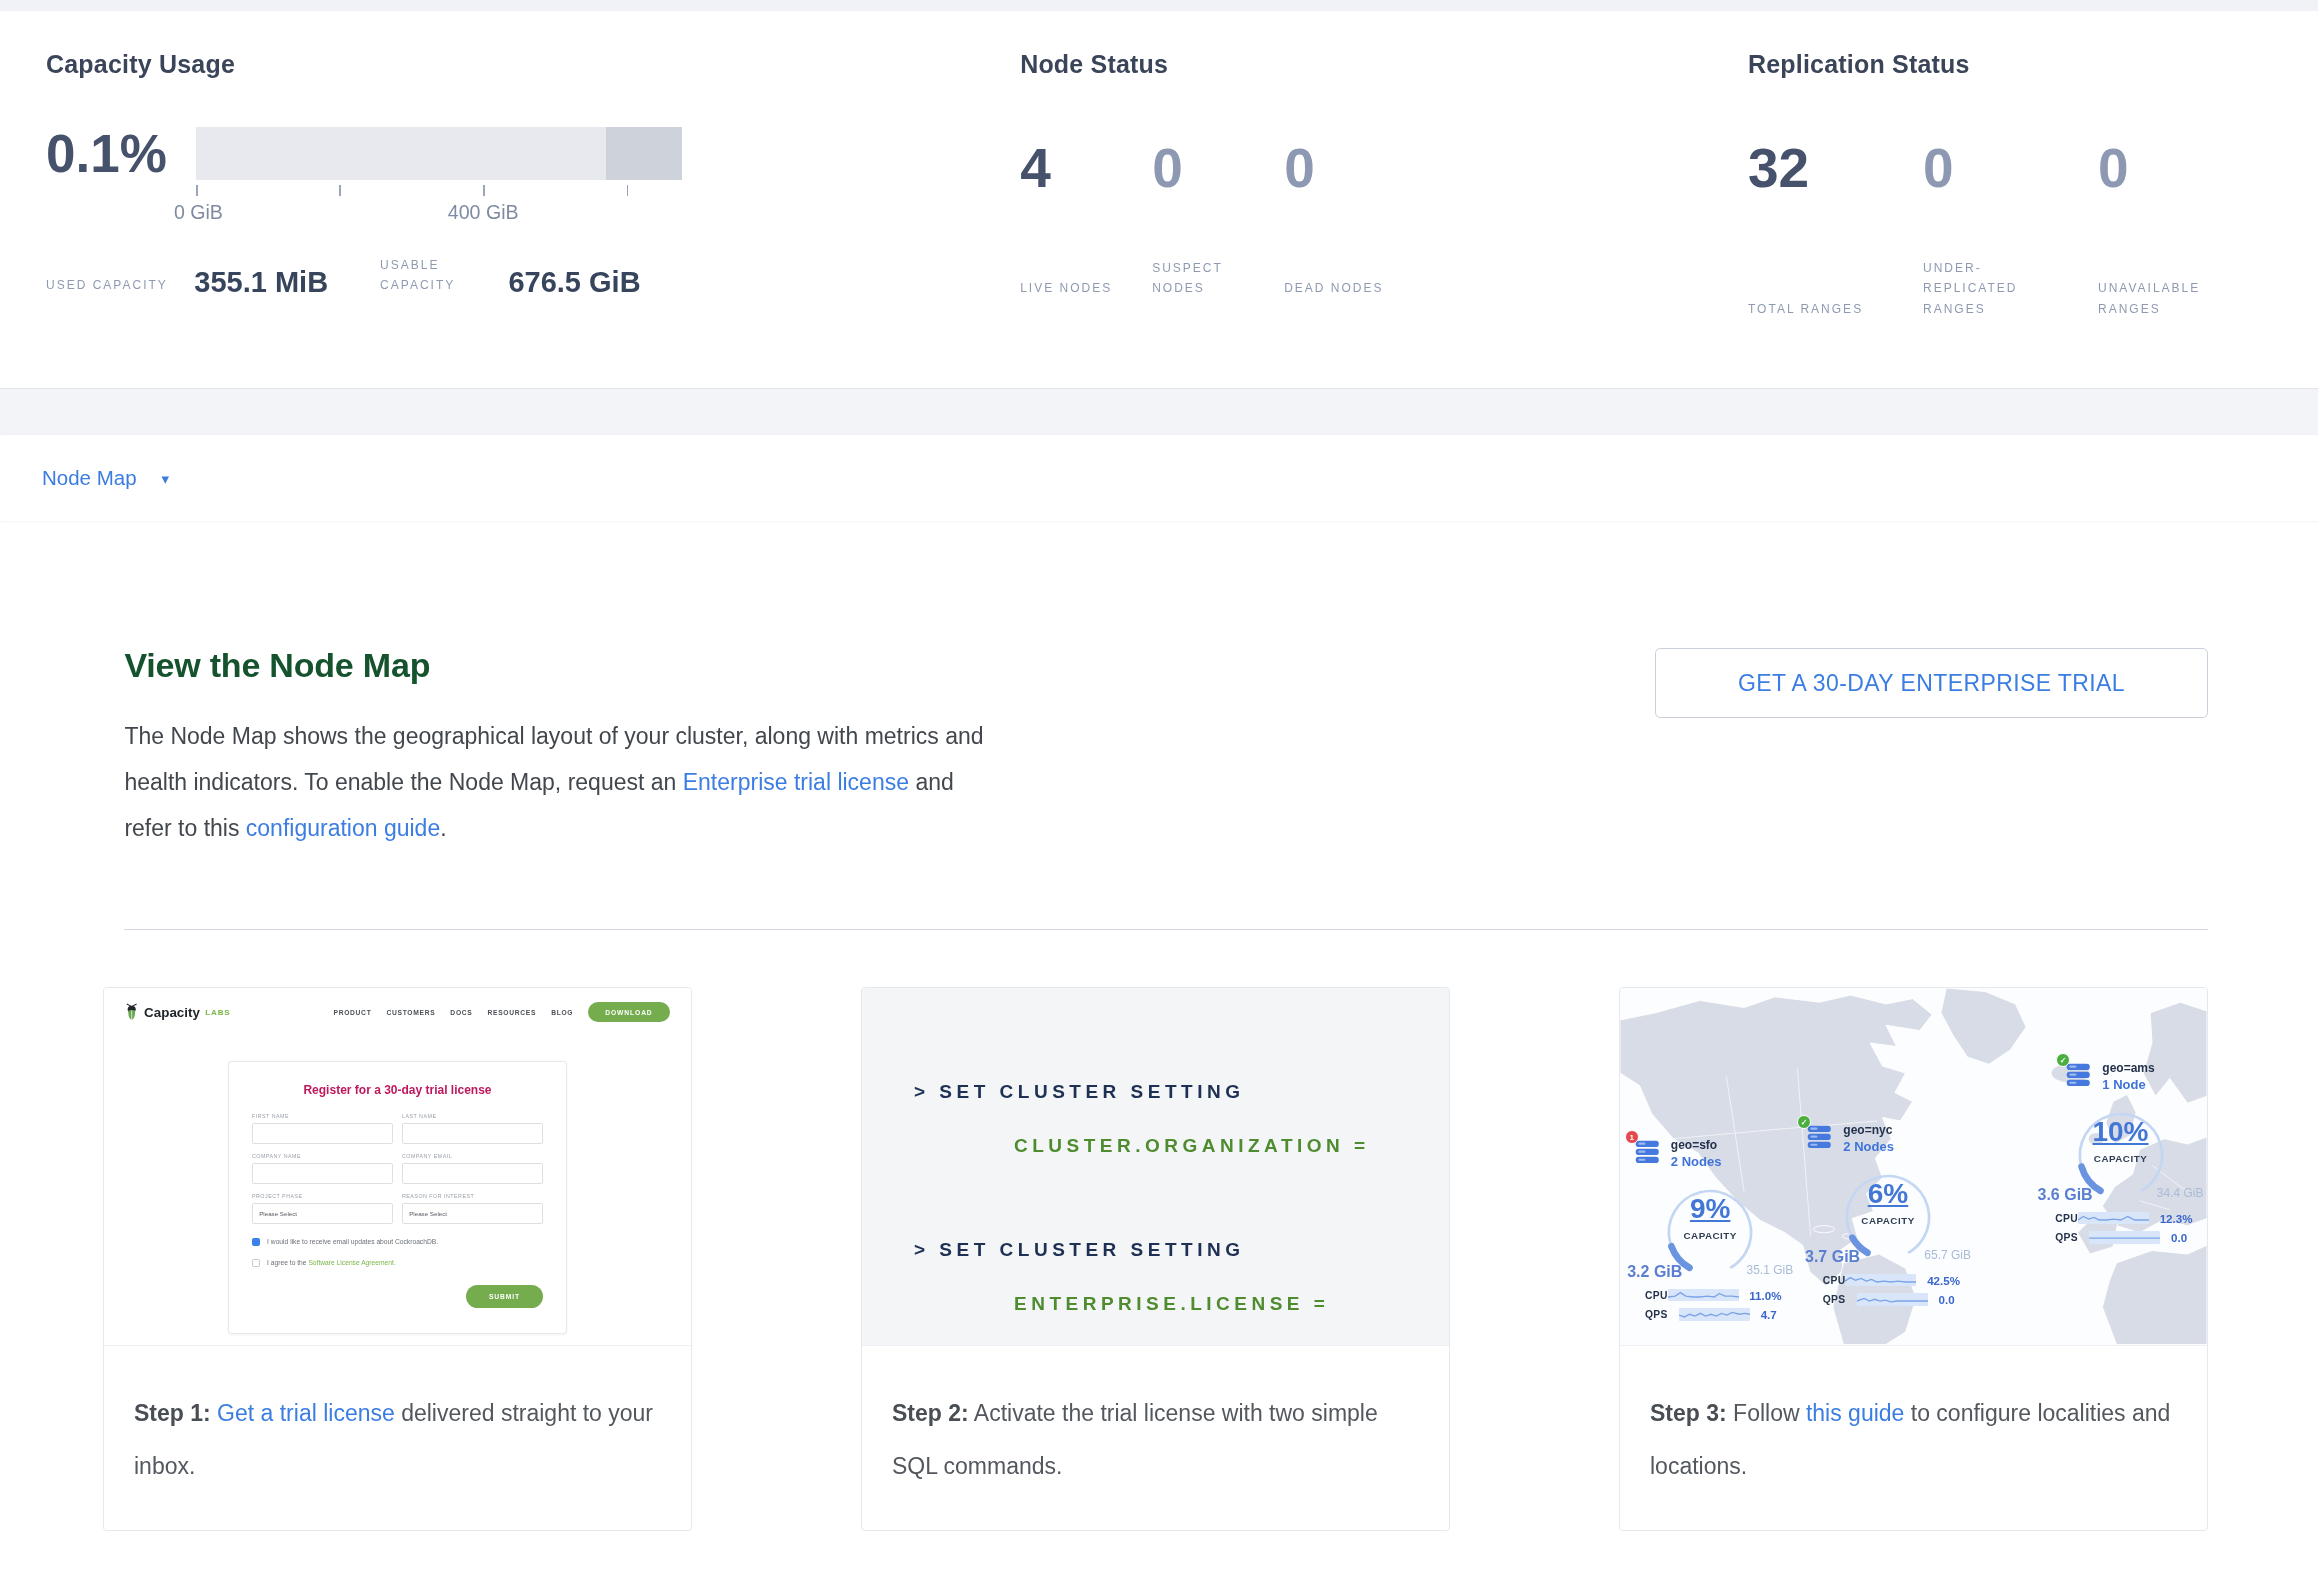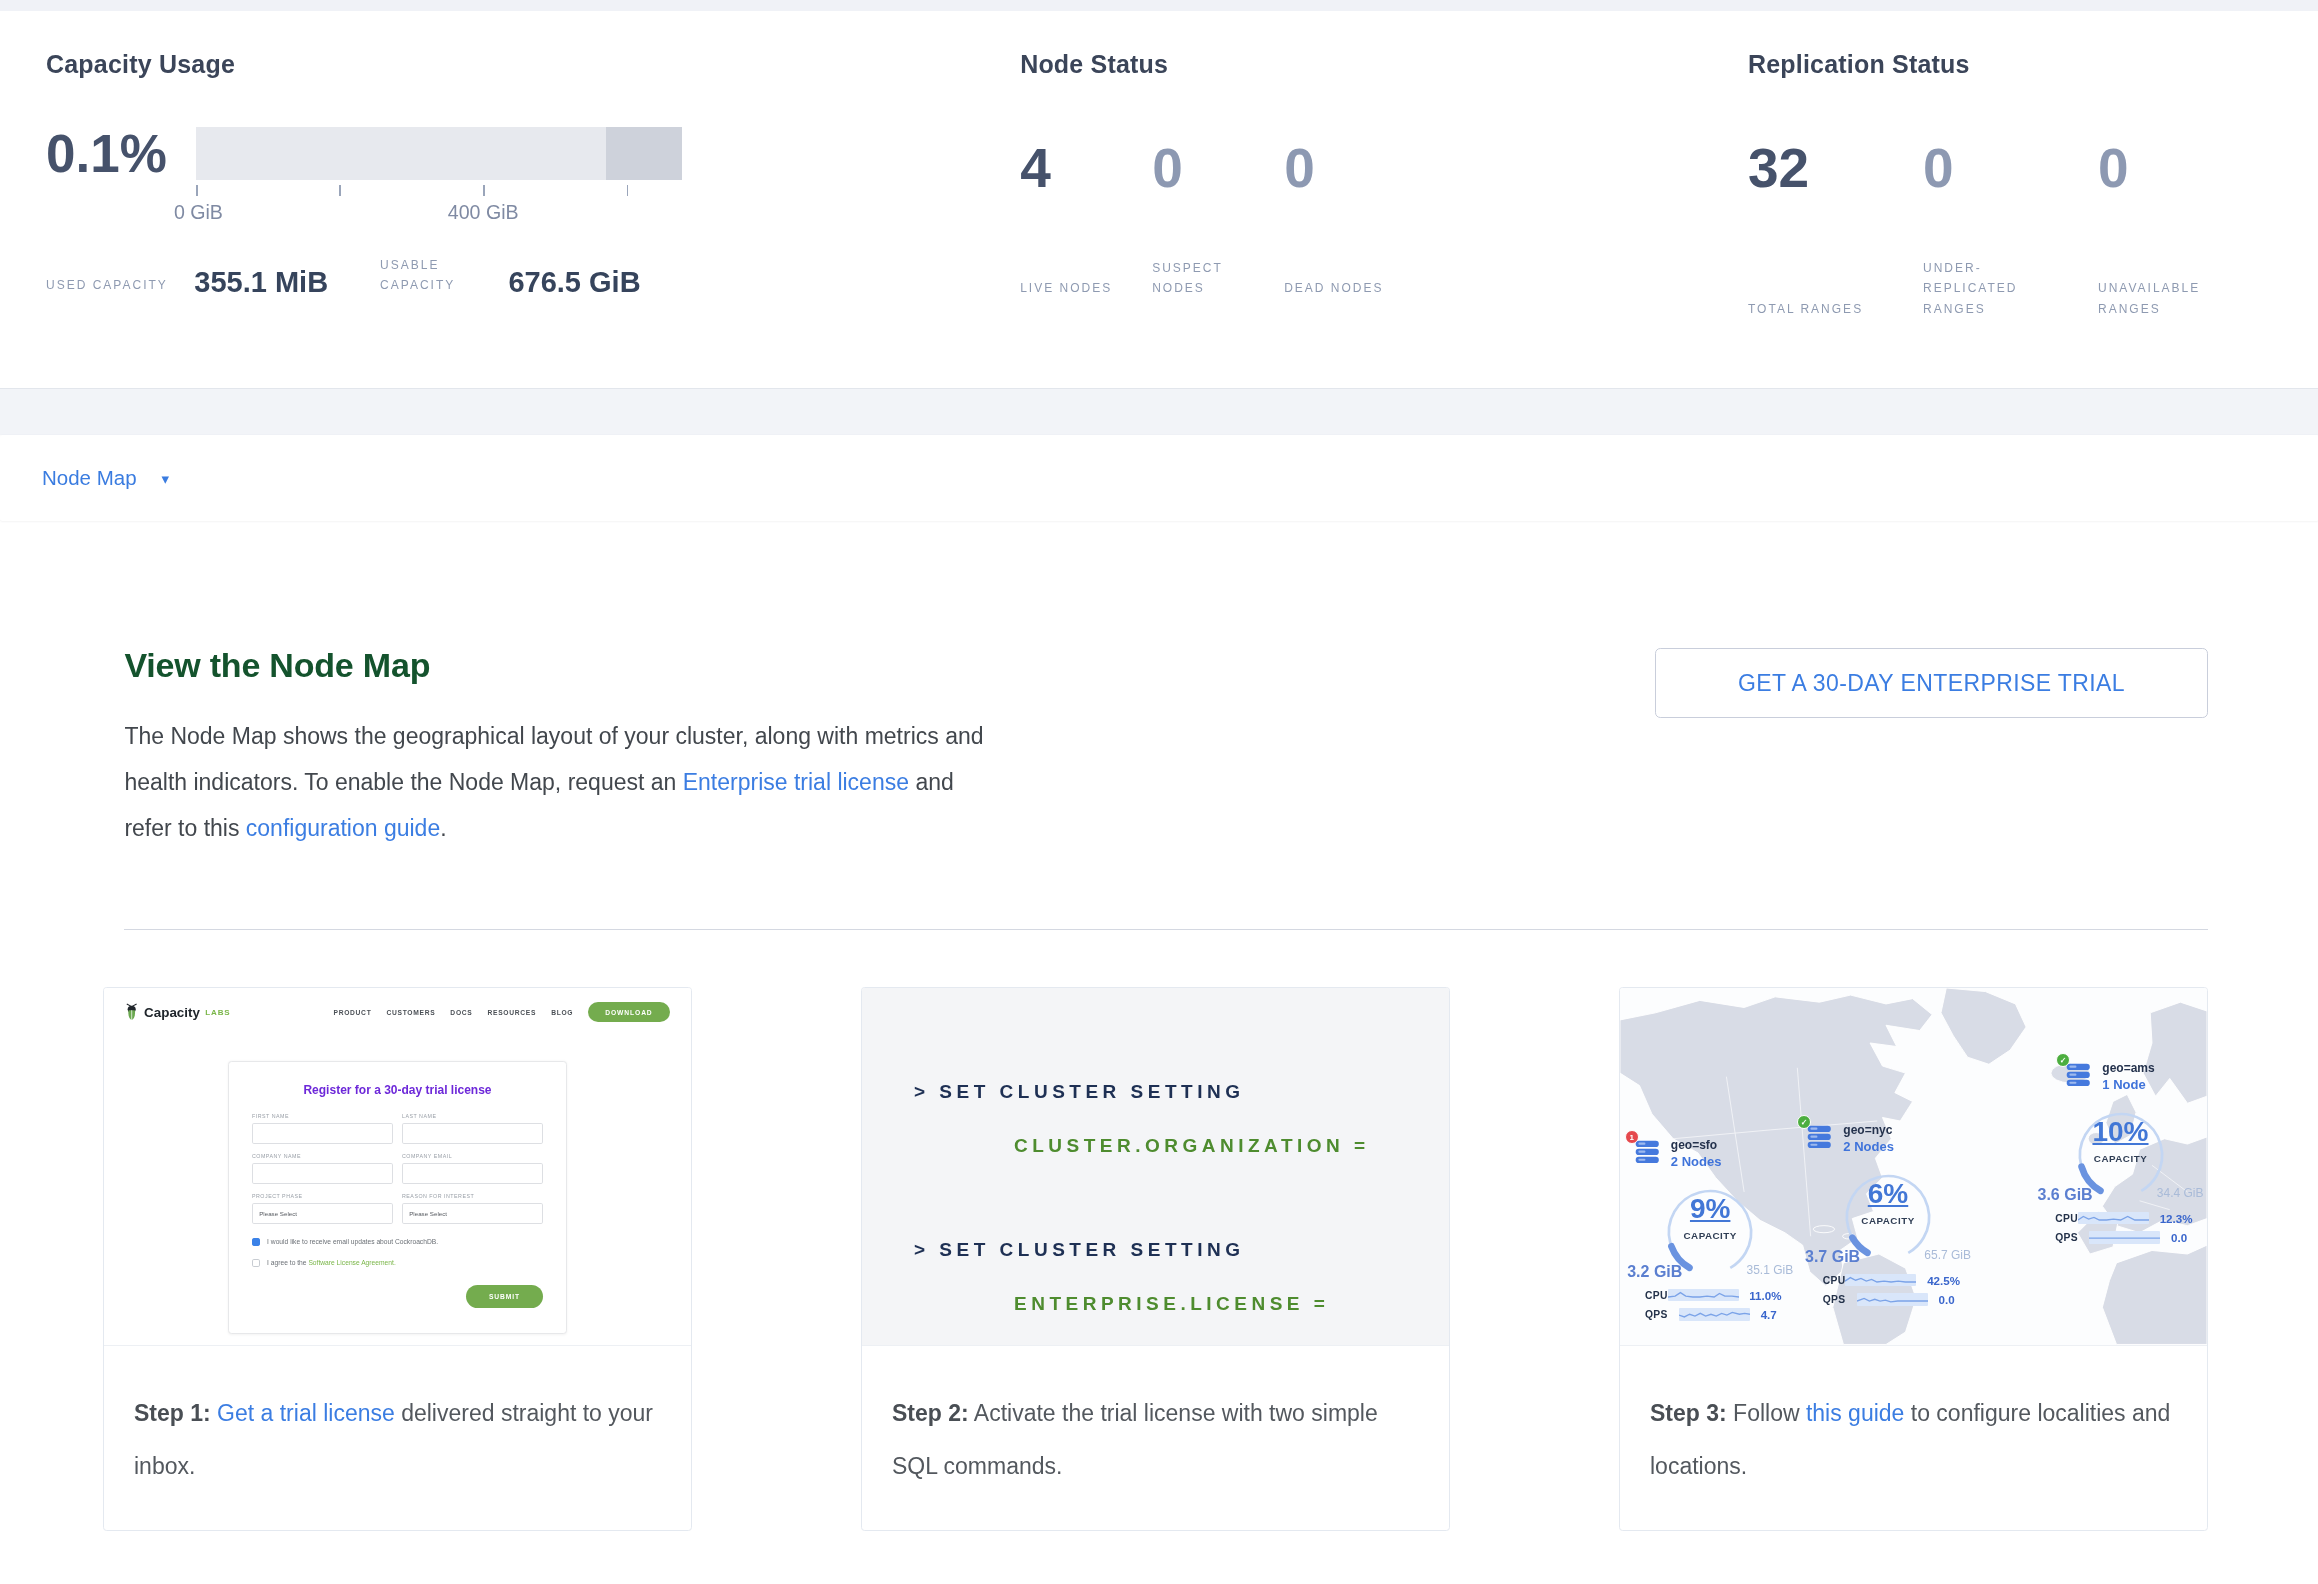--- a/index.html
+++ b/index.html
@@ -72,21 +72,21 @@
   .ms-header { display:flex; justify-content:space-between; align-items:center; padding:14.3px 21.4px 0; }
   .ms-logo { display:flex; align-items:center; gap:5.3px; }
   .ms-logo-text { font-size:13.4px; font-weight:700; color:#20262c; }
   .ms-logo-sub { font-size:8px; font-weight:700; color:#7ab648; letter-spacing:0.9px; }
   .ms-nav { display:flex; align-items:center; gap:15px; }
   .ms-nav-item { font-size:6.7px; letter-spacing:0.7px; color:#4a4f55; font-weight:700; }
   .ms-download { background:#74ac4e; color:#fff; font-size:6.7px; letter-spacing:0.9px; font-weight:700;
                  padding:6.2px 17px; border-radius:10.7px; }
   .ms-form { width:339px; margin:39px auto 0; background:#fff; border:0.9px solid #e7e8ea; border-radius:3.6px;
              box-shadow:0 0.9px 2.7px rgba(0,0,0,.05); padding:21.4px 23px 25px; }
-  .ms-form-title { text-align:center; font-size:12px; font-weight:700; color:#6d28d9; margin-bottom:16px; }
+  .ms-form-title { text-align:center; font-size:12px; font-weight:700; color:#be185d; margin-bottom:16px; }
   .ms-grid { display:grid; grid-template-columns:1fr 1fr; column-gap:9px; row-gap:9px; }
   .ms-field-label { font-size:5.3px; letter-spacing:0.5px; color:#9aa0a8; margin-bottom:3.6px; }
   .ms-input { height:21.4px; border:0.9px solid #ddDFE3; border-radius:1.8px; background:#fff;
               font-size:6.2px; color:#55595f; line-height:19.6px; padding-left:6.2px; }
   .ms-check-row { display:flex; align-items:center; gap:7.1px; margin-top:13.4px; }
   .ms-checkbox { width:8px; height:8px; border:0.9px solid #c8ccd2; border-radius:1.8px; background:#fff; flex:none; }
   .ms-checkbox.checked { background:#3b82e8; border-color:#3b82e8; }
   .ms-check-text { font-size:6.7px; color:#6b7076; }
   .ms-green-link { color:#7ab648; }
   .ms-submit-row { display:flex; justify-content:flex-end; margin-top:18px; }

